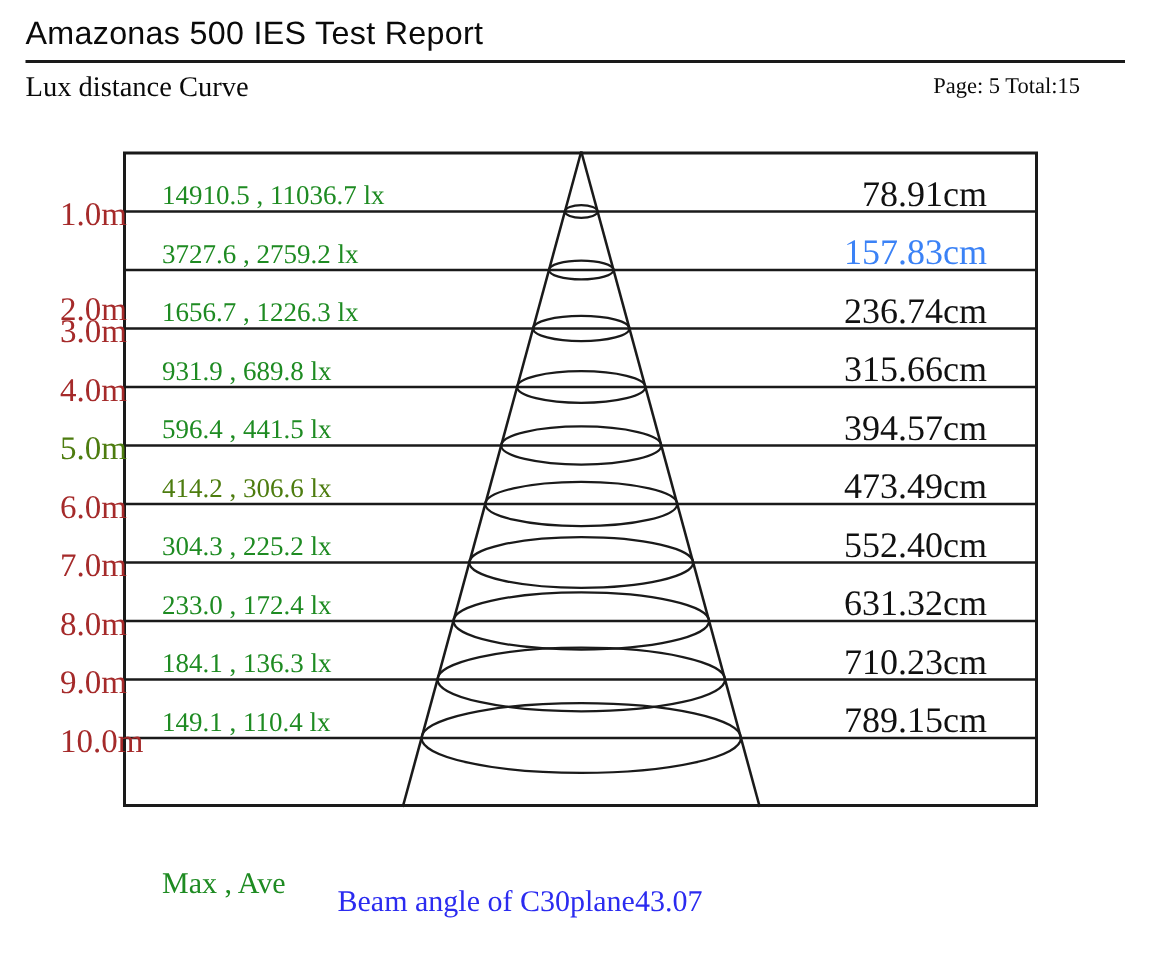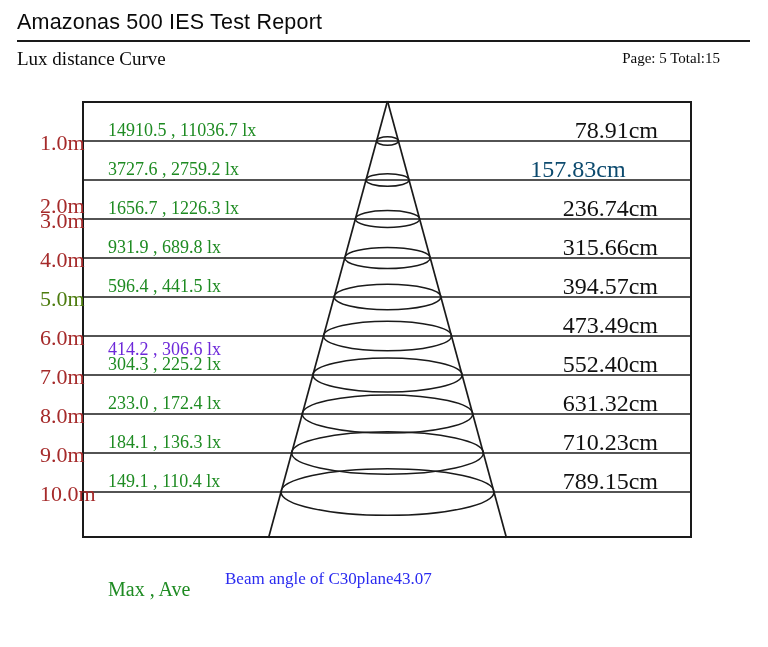--- a/index.html
+++ b/index.html
@@ -33,21 +33,21 @@
     position:absolute;left:-42px;font-size:22px;line-height:19px;white-space:nowrap;
   }
   .diam-label{
     position:absolute;left:416px;width:160px;text-align:right;
     font-size:24px;line-height:20px;white-space:nowrap;color:#111111;
   }
   .legend-max-ave{
     position:absolute;left:108px;top:578px;font-size:20px;white-space:nowrap;
   }
   .legend-beam{
-    position:absolute;left:225px;top:569px;font-size:17px;white-space:nowrap;
+    position:absolute;left:225px;top:590px;font-size:20px;white-space:nowrap;
   }
 </style>
 </head>
 <body>
 
 <div class="report-title">Amazonas 500 IES Test Report</div>
 <div class="title-rule"></div>
 <div class="section-title">Lux distance Curve</div>
 <div class="page-info">Page: 5  Total:15</div>
 
@@ -76,31 +76,31 @@
       <line x1="305.5" y1="0" x2="186.5" y2="437" stroke="#1a1a1a" stroke-width="1.7"></line>
       <line x1="305.5" y1="0" x2="424.5" y2="437" stroke="#1a1a1a" stroke-width="1.7"></line>
       <rect x="1" y="1" width="608" height="435" fill="none" stroke="#1a1a1a" stroke-width="2"></rect>
     </svg>
   <div id="chart-labels">
       <div class="lux-label" style="top: 19px; color: rgb(30, 139, 34);">14910.5 , 11036.7 lx</div>
       <div class="dist-label" style="top: 32px; color: rgb(165, 42, 42);">1.0m</div>
       <div class="diam-label" style="top: 19px; color: rgb(17, 17, 17);">78.91cm</div>
       <div class="lux-label" style="top: 58px; color: rgb(30, 139, 34);">3727.6 , 2759.2 lx</div>
       <div class="dist-label" style="top: 71px; color: rgb(165, 42, 42); margin-top: 24px;">2.0m</div>
-      <div class="diam-label" style="top: 58px; color: #0c4a6e; text-align: center;">157.83cm</div>
+      <div class="diam-label" style="top: 58px; color: #3b82f6;">157.83cm</div>
       <div class="lux-label" style="top: 97px; color: rgb(30, 139, 34);">1656.7 , 1226.3 lx</div>
       <div class="dist-label" style="top: 110px; color: rgb(165, 42, 42);">3.0m</div>
       <div class="diam-label" style="top: 97px; color: rgb(17, 17, 17);">236.74cm</div>
       <div class="lux-label" style="top: 136px; color: rgb(30, 139, 34);">931.9 , 689.8 lx</div>
       <div class="dist-label" style="top: 149px; color: rgb(165, 42, 42);">4.0m</div>
       <div class="diam-label" style="top: 136px; color: rgb(17, 17, 17);">315.66cm</div>
       <div class="lux-label" style="top: 175px; color: rgb(30, 139, 34);">596.4 , 441.5 lx</div>
       <div class="dist-label" style="top: 188px; color: #4d7c0f;">5.0m</div>
       <div class="diam-label" style="top: 175px; color: rgb(17, 17, 17);">394.57cm</div>
-      <div class="lux-label" style="top: 214px; color: #6d28d9; margin-top: 24px;">414.2 , 306.6 lx</div>
+      <div class="lux-label" style="top: 214px; color: #4d7c0f;">414.2 , 306.6 lx</div>
       <div class="dist-label" style="top: 227px; color: rgb(165, 42, 42);">6.0m</div>
       <div class="diam-label" style="top: 214px; color: rgb(17, 17, 17);">473.49cm</div>
       <div class="lux-label" style="top: 253px; color: rgb(30, 139, 34);">304.3 , 225.2 lx</div>
       <div class="dist-label" style="top: 266px; color: rgb(165, 42, 42);">7.0m</div>
       <div class="diam-label" style="top: 253px; color: rgb(17, 17, 17);">552.40cm</div>
       <div class="lux-label" style="top: 292px; color: rgb(30, 139, 34);">233.0 , 172.4 lx</div>
       <div class="dist-label" style="top: 305px; color: rgb(165, 42, 42); text-align: center;">8.0m</div>
       <div class="diam-label" style="top: 292px; color: rgb(17, 17, 17); text-align: right;">631.32cm</div>
       <div class="lux-label" style="top: 331px; color: rgb(30, 139, 34);">184.1 , 136.3 lx</div>
       <div class="dist-label" style="top: 344px; color: rgb(165, 42, 42);">9.0m</div>

